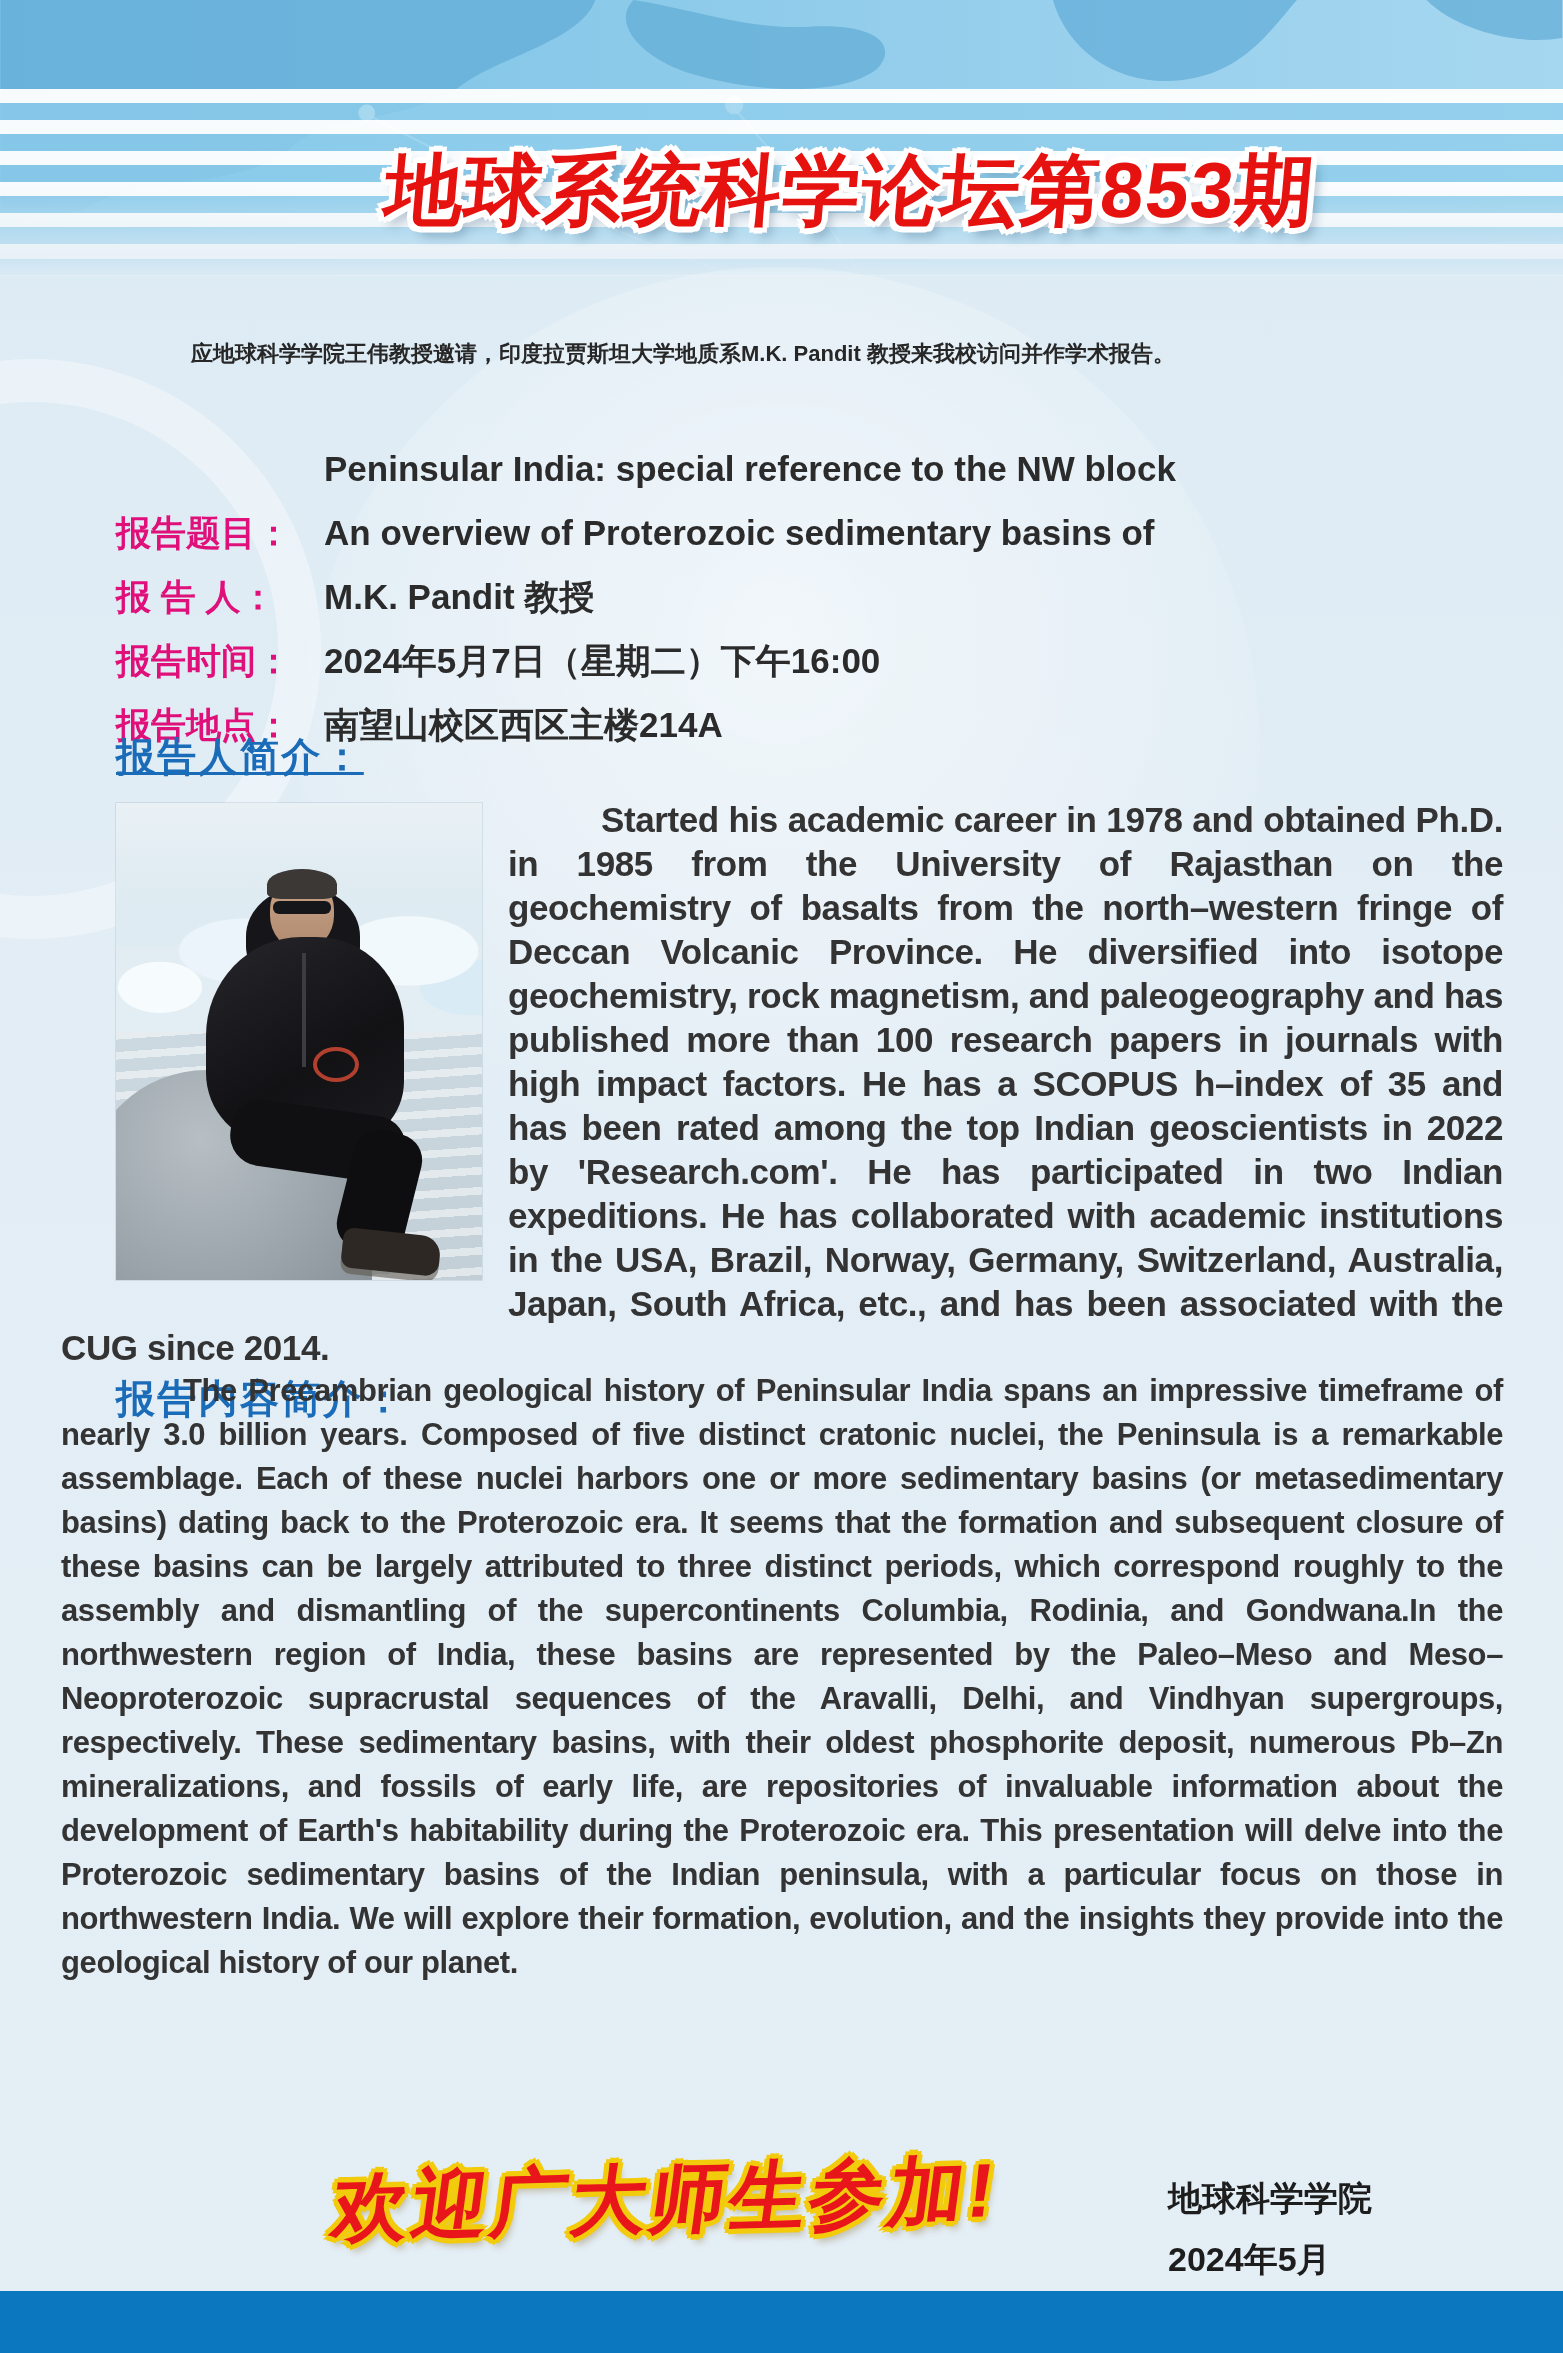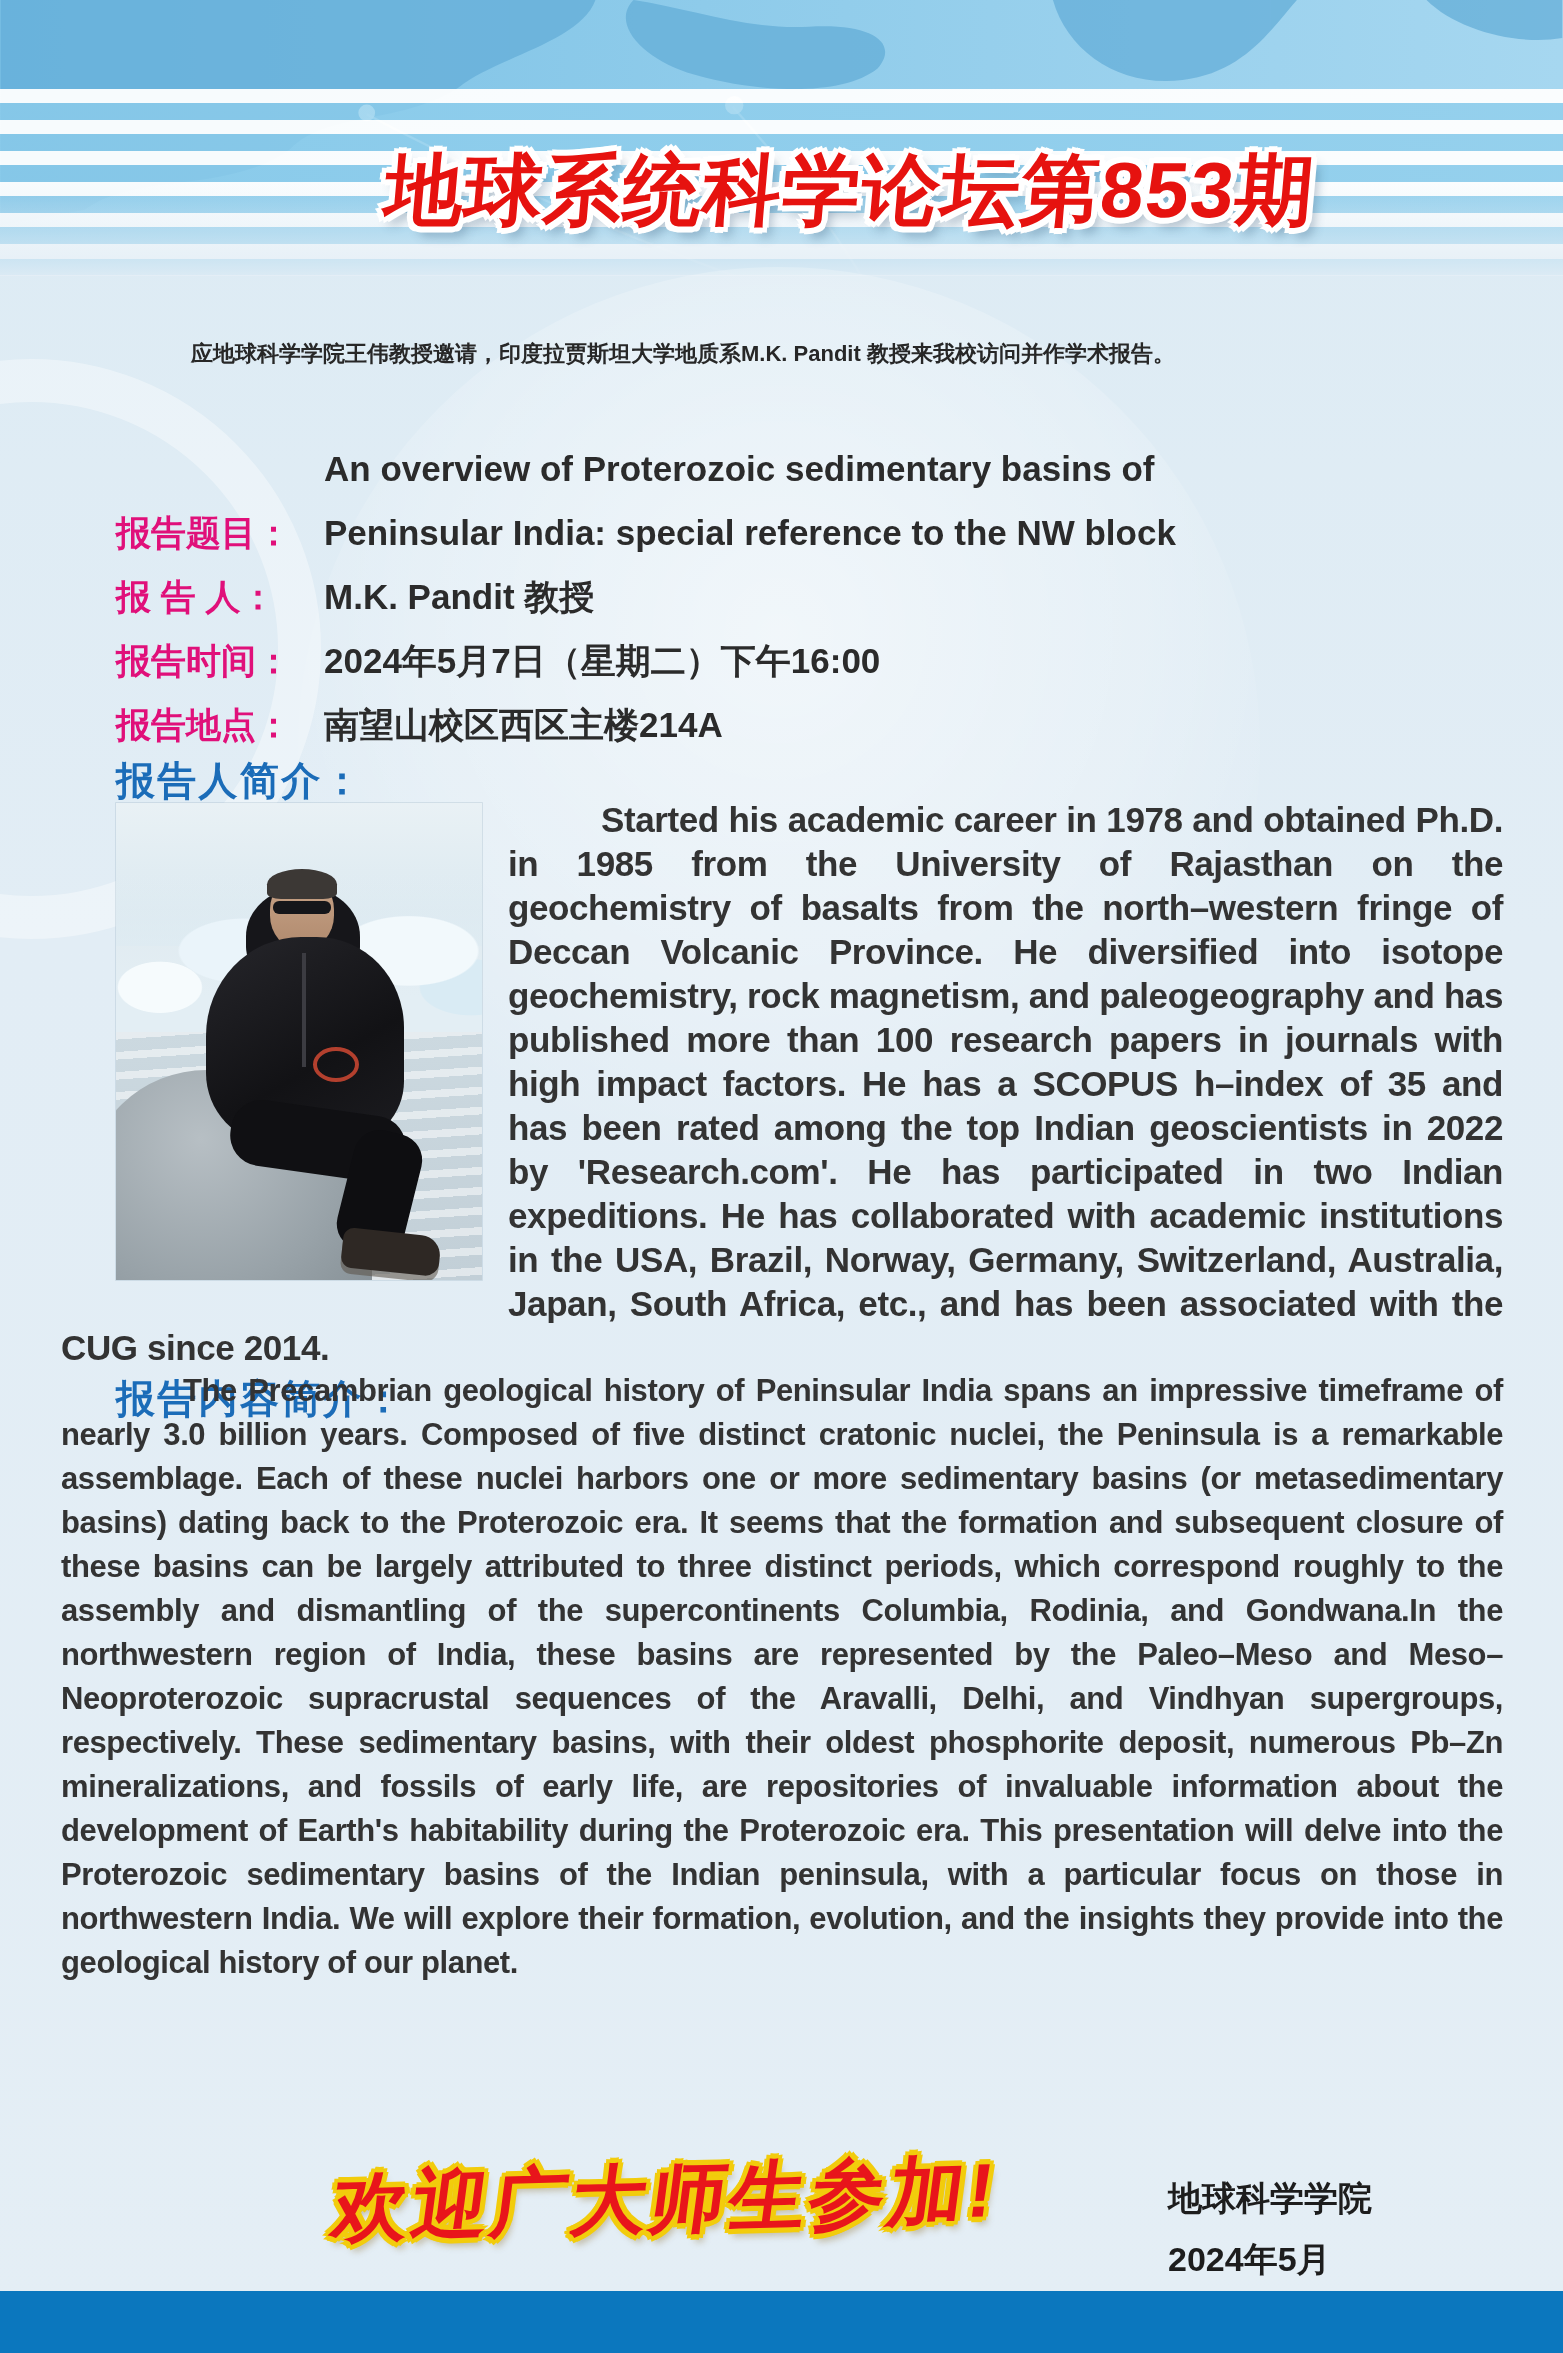--- a/index.html
+++ b/index.html
@@ -64,21 +64,21 @@
   }
   .detail-row{ display:flex; align-items:flex-end; line-height:64px; }
   .detail-label{ flex:0 0 208px; color:#e0107a; white-space:nowrap; }
   .detail-value{ flex:1; }
   .tline{ display:block; }
 
   .section-heading{
     position:absolute; left:116px;
     font-size:39px; font-weight:900; color:#1b6cb8; letter-spacing:2.3px;
   }
-  .heading-bio{ top:754px; }
+  .heading-bio{ top:730px;text-decoration:underline; }
   .heading-abstract{ top:1372px; }
 
   .bio{
     position:absolute; left:61px; right:60px; top:798px;
   }
   .bio-text{
     font-size:35px; font-weight:bold; color:#333; letter-spacing:-0.4px;
     line-height:44px; text-align:justify; text-indent:93px;
   }
   .abstract{
@@ -189,22 +189,22 @@
 
   <div class="globe-watermark"></div>
   <div class="swoosh"></div>
 
   <p class="intro">应地球科学学院王伟教授邀请，印度拉贾斯坦大学地质系M.K. Pandit 教授来我校访问并作学术报告。</p>
 
   <div class="details">
     <div class="detail-row">
       <span class="detail-label">报告题目：</span>
       <span class="detail-value">
+        <span class="tline">Peninsular India: special reference to the NW block</span>
         <span class="tline">An overview of Proterozoic sedimentary basins of</span>
-        <span class="tline">Peninsular India: special reference to the NW block</span>
       </span>
     </div>
     <div class="detail-row">
       <span class="detail-label">报 告 人：</span>
       <span class="detail-value">M.K. Pandit 教授</span>
     </div>
     <div class="detail-row">
       <span class="detail-label">报告时间：</span>
       <span class="detail-value">2024年5月7日（星期二）下午16:00</span>
     </div>

